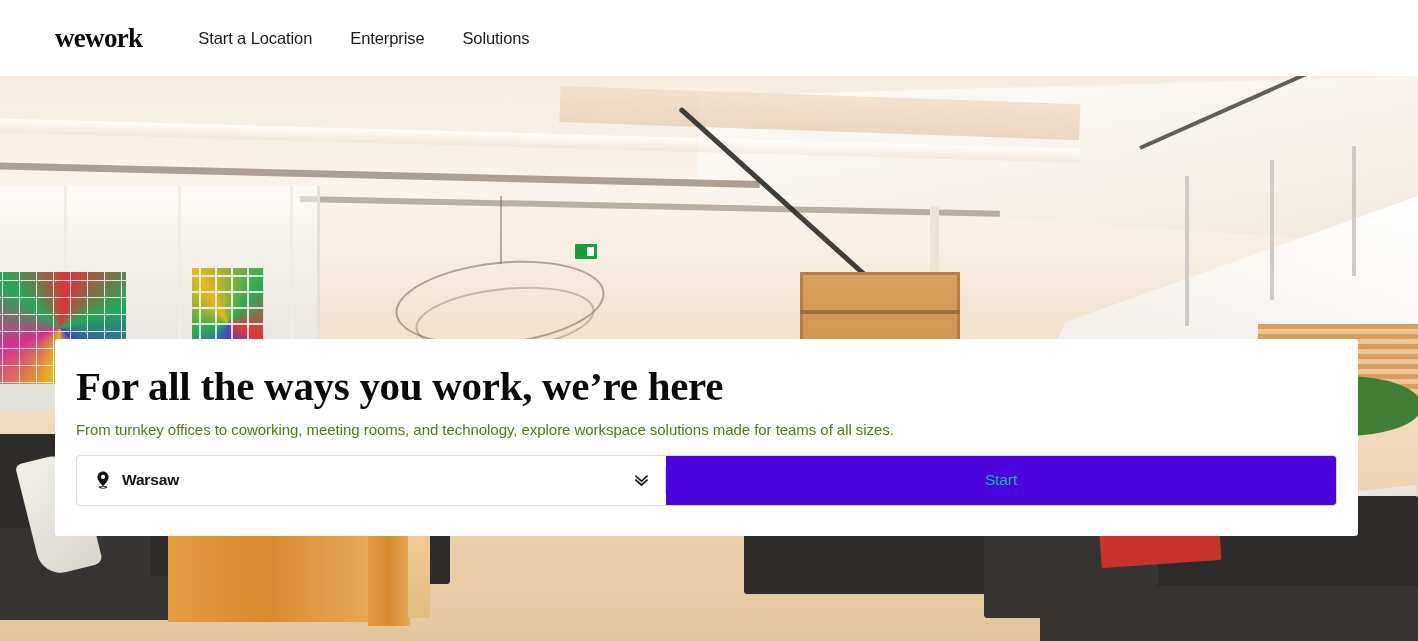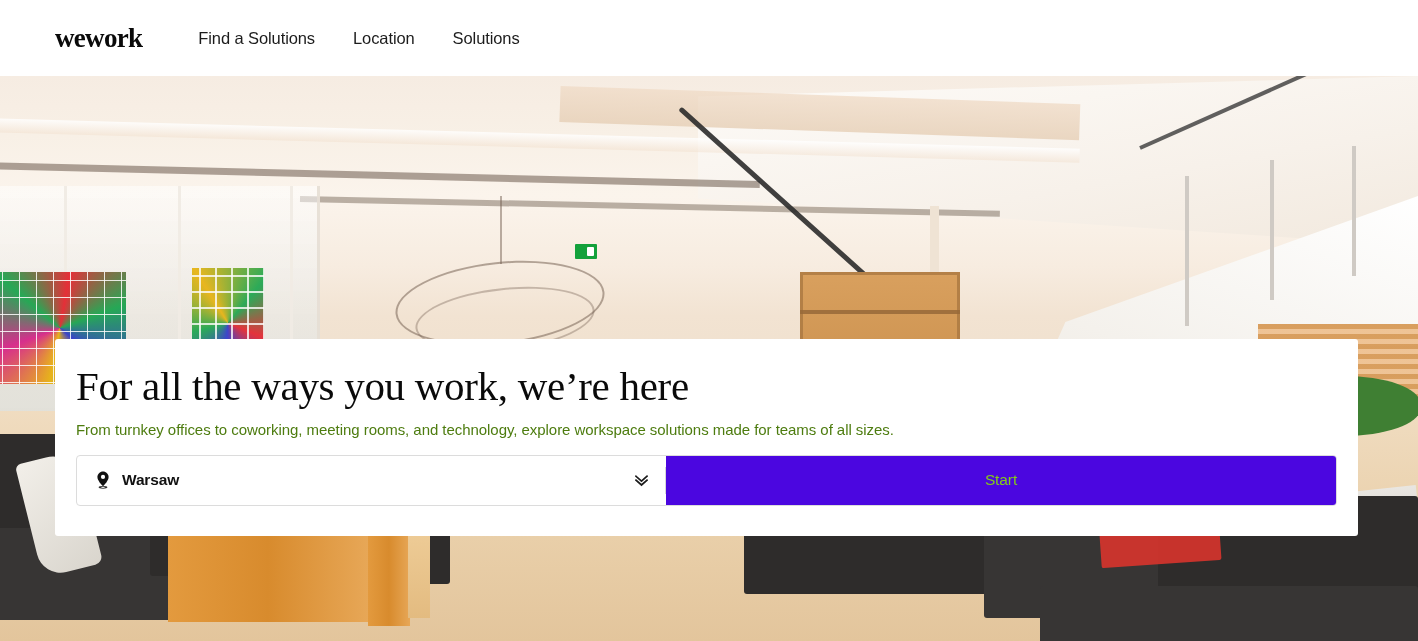--- a/index.html
+++ b/index.html
@@ -257,21 +257,21 @@
     height: 197px;
     background: #ffffff;
     border-radius: 3px;
     z-index: 30;
     padding: 25px 21px 0 21px;
   }
 
   .card-title {
     font-family: "Liberation Serif", serif;
     font-size: 41px;
-    font-weight: normal;
+    font-weight: bold;
     color: #0a0a0a;
     letter-spacing: -0.3px;
     line-height: 1.12;
     margin-bottom: 11px;
   }
 
   .card-sub {
     font-size: 15px;
     color: #4d7c0f;
     letter-spacing: -0.05px;
@@ -327,21 +327,21 @@
     right: 16px;
     top: 50%;
     transform: translateY(-50%);
     width: 16px; height: 16px;
     display: flex; align-items: center; justify-content: center;
   }
 
   .start-btn {
     flex: 1 1 auto;
     background: #4b06e0;
-    color: #84cc16;
+    color: #14b8a6;
     border: none;
     font-size: 15.5px;
     font-family: "Liberation Sans", sans-serif;
     letter-spacing: -0.1px;
     cursor: pointer;
     display: flex;
     align-items: center;
     justify-content: center;
     min-width: 85px;
   }
@@ -349,22 +349,22 @@
 </head>
 <body>
 
 <div class="page">
 
   <div class="header">
 
     <div class="logo">wework</div>
 
     <nav class="nav">
-      <span class="nav-item">Find a Solutions</span>
-      <span class="nav-item">Location</span>
+      <span class="nav-item">Start a Location</span>
+      <span class="nav-item">Enterprise</span>
       <span class="nav-item">Solutions</span>
     </nav>
 
   </div>
 
   <div class="hero">
 
     <div class="hero-photo">
 
       <div class="ceil-white"></div>

